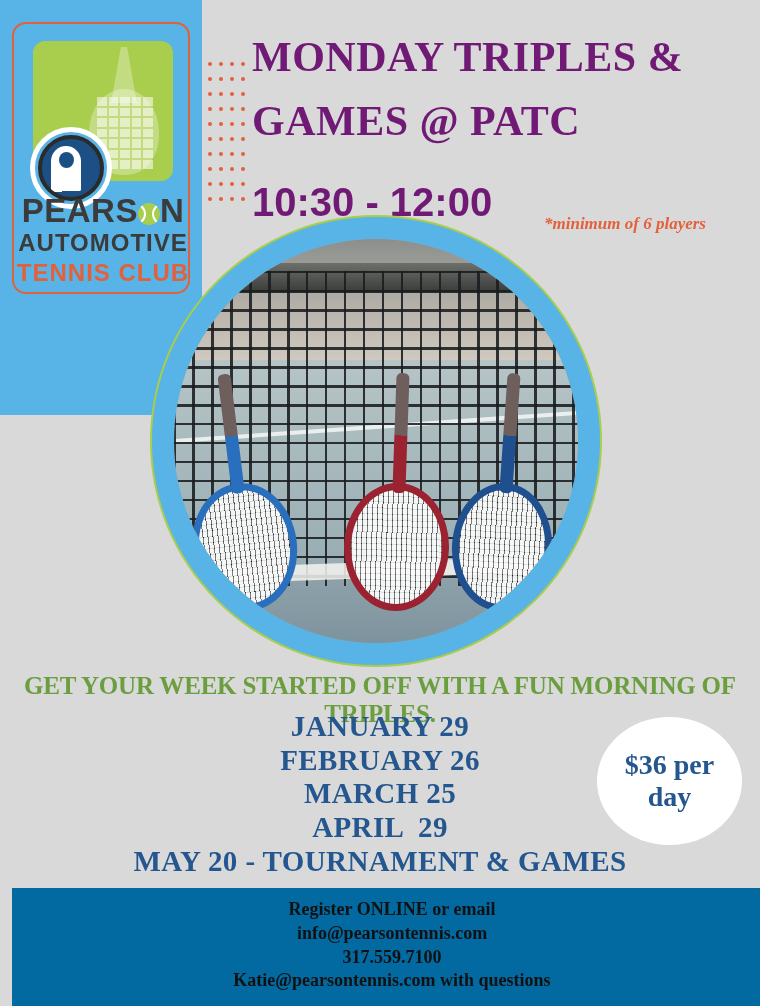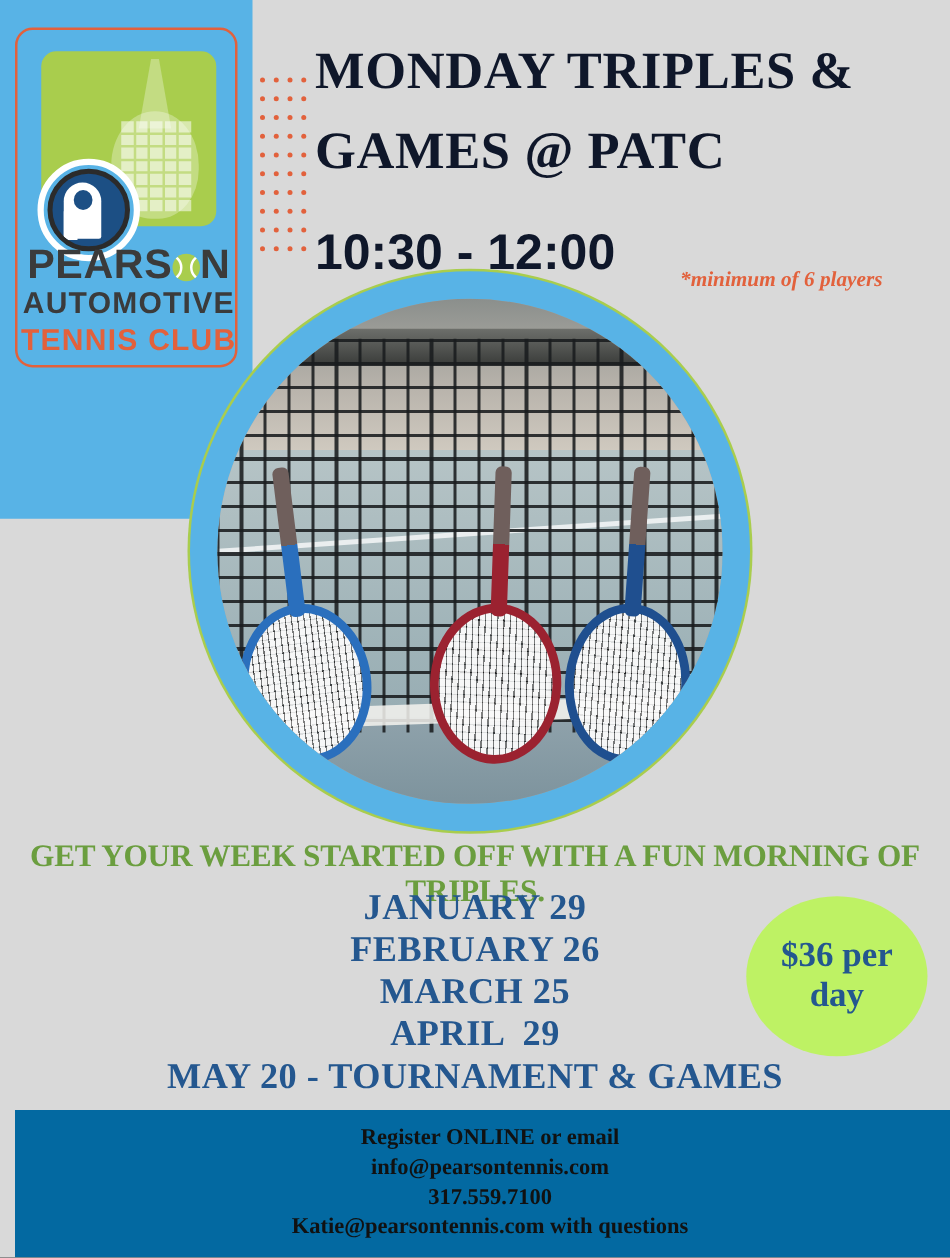--- a/index.html
+++ b/index.html
@@ -173,21 +173,21 @@
     background: #e2613c;
     border-radius: 50%;
     display: block;
   }
 
   
   .headline {
     position: absolute;
     left: 252px; top: 26px;
     width: 480px;
-    color: #0f172a;
+    color: #701a75;
     font-family: "Liberation Serif", serif;
     font-weight: bold;
     font-size: 42px;
     line-height: 1.52;
     letter-spacing: 0.5px;
   }
   .headline .time {
     font-family: "Liberation Sans", sans-serif;
     font-size: 40px;
     letter-spacing: 0px;
@@ -323,21 +323,21 @@
     letter-spacing: 0.4px;
   }
   .dates div { white-space: pre; }
 
   
   .price-bubble {
     position: absolute;
     left: 597px; top: 717px;
     width: 145px; height: 128px;
     border-radius: 50%;
-    background: #bef264;
+    background: #ffffff;
     display: flex;
     align-items: center;
     justify-content: center;
     text-align: center;
     color: #24578f;
     font-weight: bold;
     font-size: 28px;
     line-height: 1.15;
   }
 

